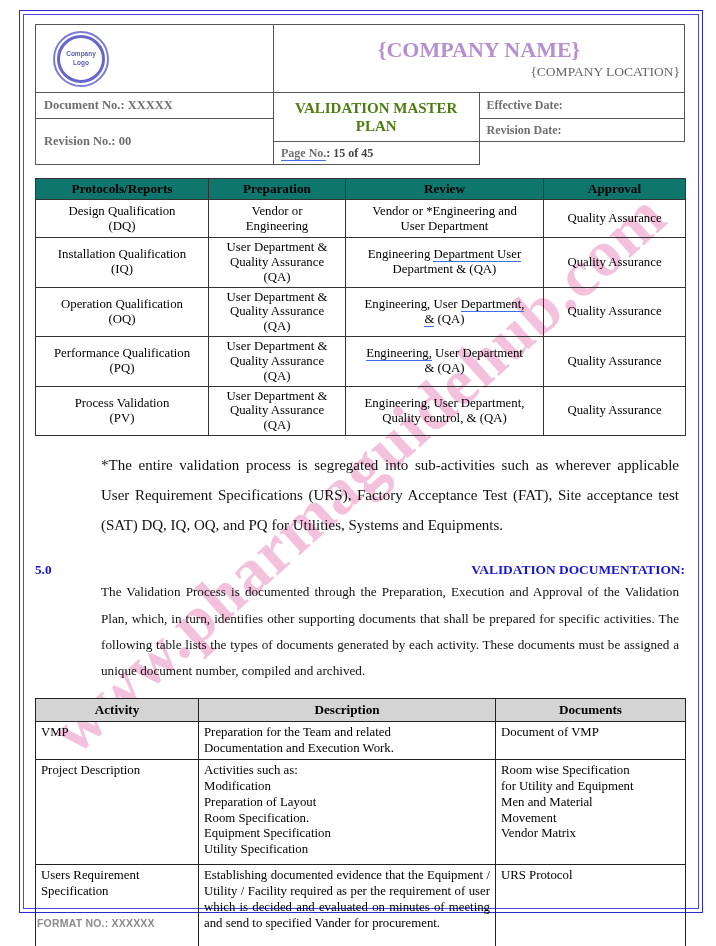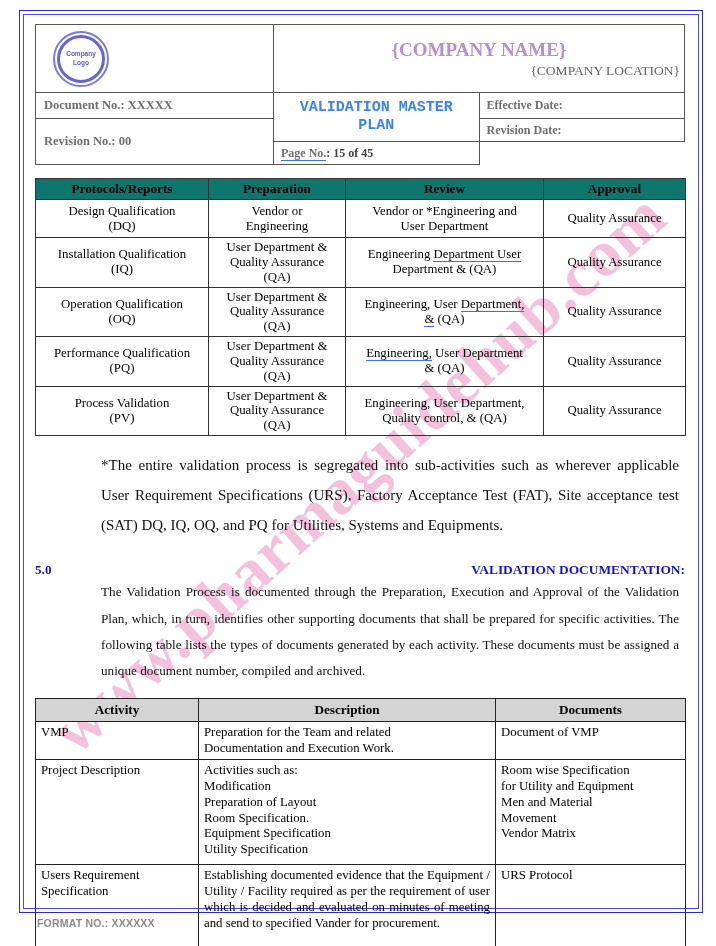--- a/index.html
+++ b/index.html
@@ -90,21 +90,21 @@
     align-items: center; justify-content: center;
     font-family: "Liberation Sans", sans-serif;
     font-size: 6.5px;
     font-weight: bold;
     color: #5a5ab5;
     line-height: 1.35;
     text-align: center;
   }
   .company-cell { text-align: center; padding: 6px 4px !important; }
   .company-name {
-    font-size: 19px;
+    font-size: 22px;
     font-weight: bold;
     color: #b58fd0;
     font-family: "Liberation Serif", serif;
     line-height: 1.25;
   }
   .company-loc {
     font-size: 13.5px;
     color: #666;
     font-family: "Liberation Serif", serif;
     line-height: 1.3;
@@ -116,22 +116,22 @@
     font-size: 12.5px;
     font-weight: bold;
     color: #6e6e6e;
     font-family: "Liberation Serif", serif;
   }
   .vmp-cell {
     width: 200px;
     text-align: center;
     font-size: 15px;
     font-weight: bold;
-    color: #3b82f6;
-    font-family: Liberation Mono, monospace;
+    color: #4d7c0f;
+    font-family: Liberation Serif, serif;
     line-height: 1.22;
     padding: 2px 4px !important;
   }
   .meta-cell {
     height: 23px;
     padding: 2px 7px !important;
     font-size: 12px;
     font-weight: bold;
     color: #6e6e6e;
     font-family: "Liberation Serif", serif;

